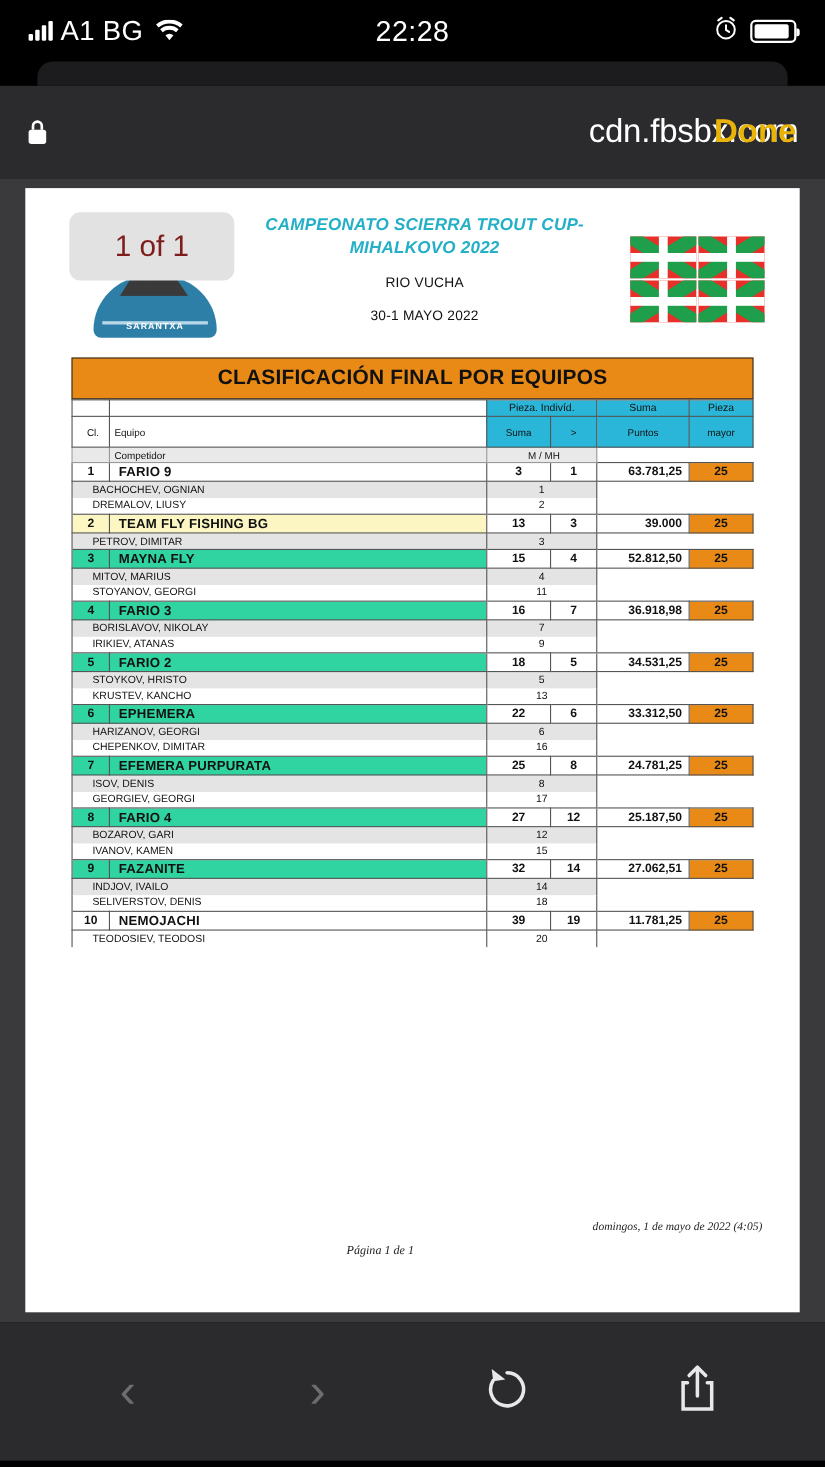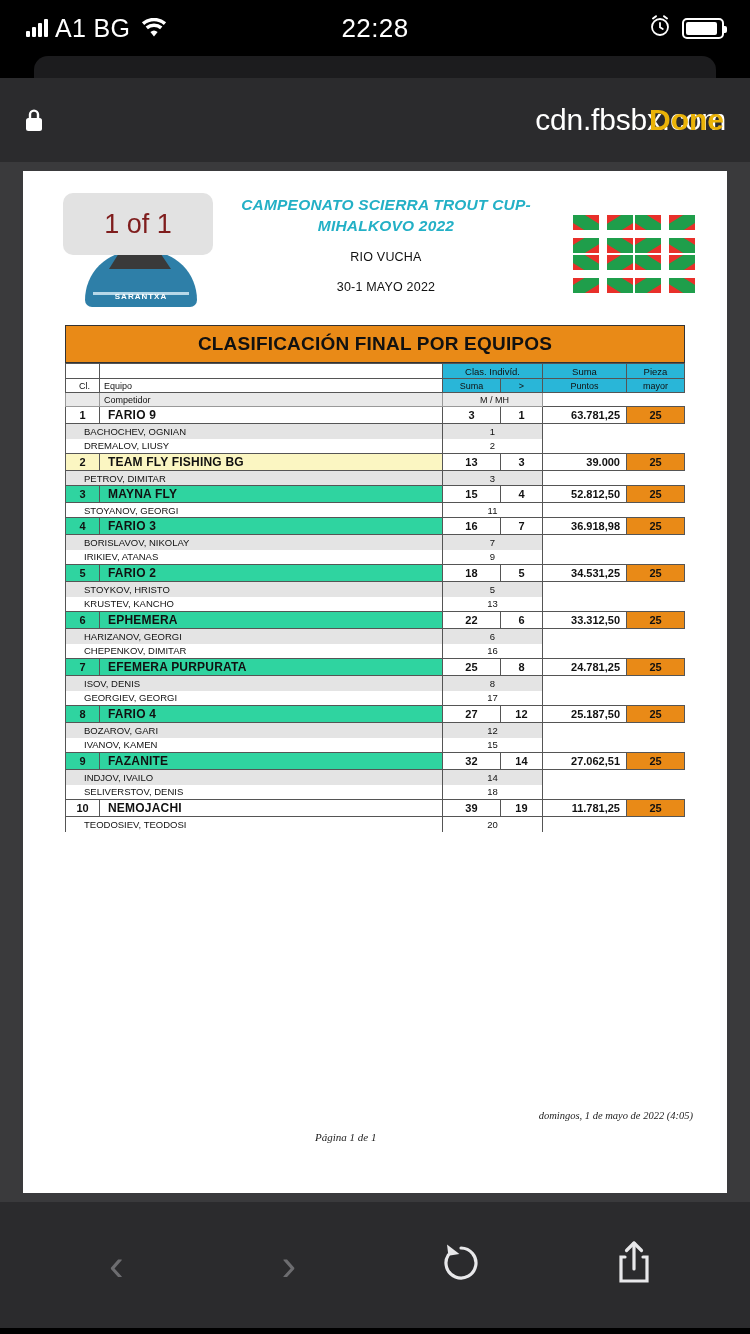--- a/index.html
+++ b/index.html
@@ -293,25 +293,25 @@
           <col class="col-team">
           <col class="col-suma">
           <col class="col-gt">
           <col class="col-pts">
           <col class="col-pieza">
       </colgroup>
       <tbody id="table-body">
         <tr style="height:15px">
           <td class="hdr-blank"></td>
           <td class="hdr-blank"></td>
-          <td class="hdr-cyan" colspan="2">Clas. Indivíd.</td>
+          <td class="hdr-cyan" colspan="2">Pieza. Indivíd.</td>
           <td class="hdr-cyan">Suma</td>
           <td class="hdr-cyan">Pieza</td>
         </tr>
-        <tr style="height:14px">
+        <tr style="height:28px">
           <td class="hdr-lbl" style="text-align:center">Cl.</td>
           <td class="hdr-lbl">Equipo</td>
           <td class="hdr-sm">Suma</td>
           <td class="hdr-sm">&gt;</td>
           <td class="hdr-sm">Puntos</td>
           <td class="hdr-sm">mayor</td>
         </tr>
         <tr style="height:14px">
           <td class="hdr-grey"></td>
           <td class="hdr-grey">Competidor</td>
@@ -353,20 +353,26 @@
             <td class="comp-empty"></td>
             <td class="comp-empty"></td>
           </tr>
           <tr class="team">
             <td class="cell-rank bg-green">3</td>
             <td class="cell-team bg-green">MAYNA FLY</td>
             <td class="cell-num bg-white">15</td>
             <td class="cell-num bg-white">4</td>
             <td class="cell-pts bg-white">52.812,50</td>
             <td class="cell-pieza">25</td>
+          </tr>
+          <tr class="comp">
+            <td class="comp-name comp-shade" colspan="2">MITOV, MARIUS</td>
+            <td class="comp-pos comp-shade" colspan="2">4</td>
+            <td class="comp-empty"></td>
+            <td class="comp-empty"></td>
           </tr>
           <tr class="comp">
             <td class="comp-name comp-plain" colspan="2">STOYANOV, GEORGI</td>
             <td class="comp-pos comp-plain" colspan="2">11</td>
             <td class="comp-empty"></td>
             <td class="comp-empty"></td>
           </tr>
           <tr class="team">
             <td class="cell-rank bg-green">4</td>
             <td class="cell-team bg-green">FARIO 3</td>

